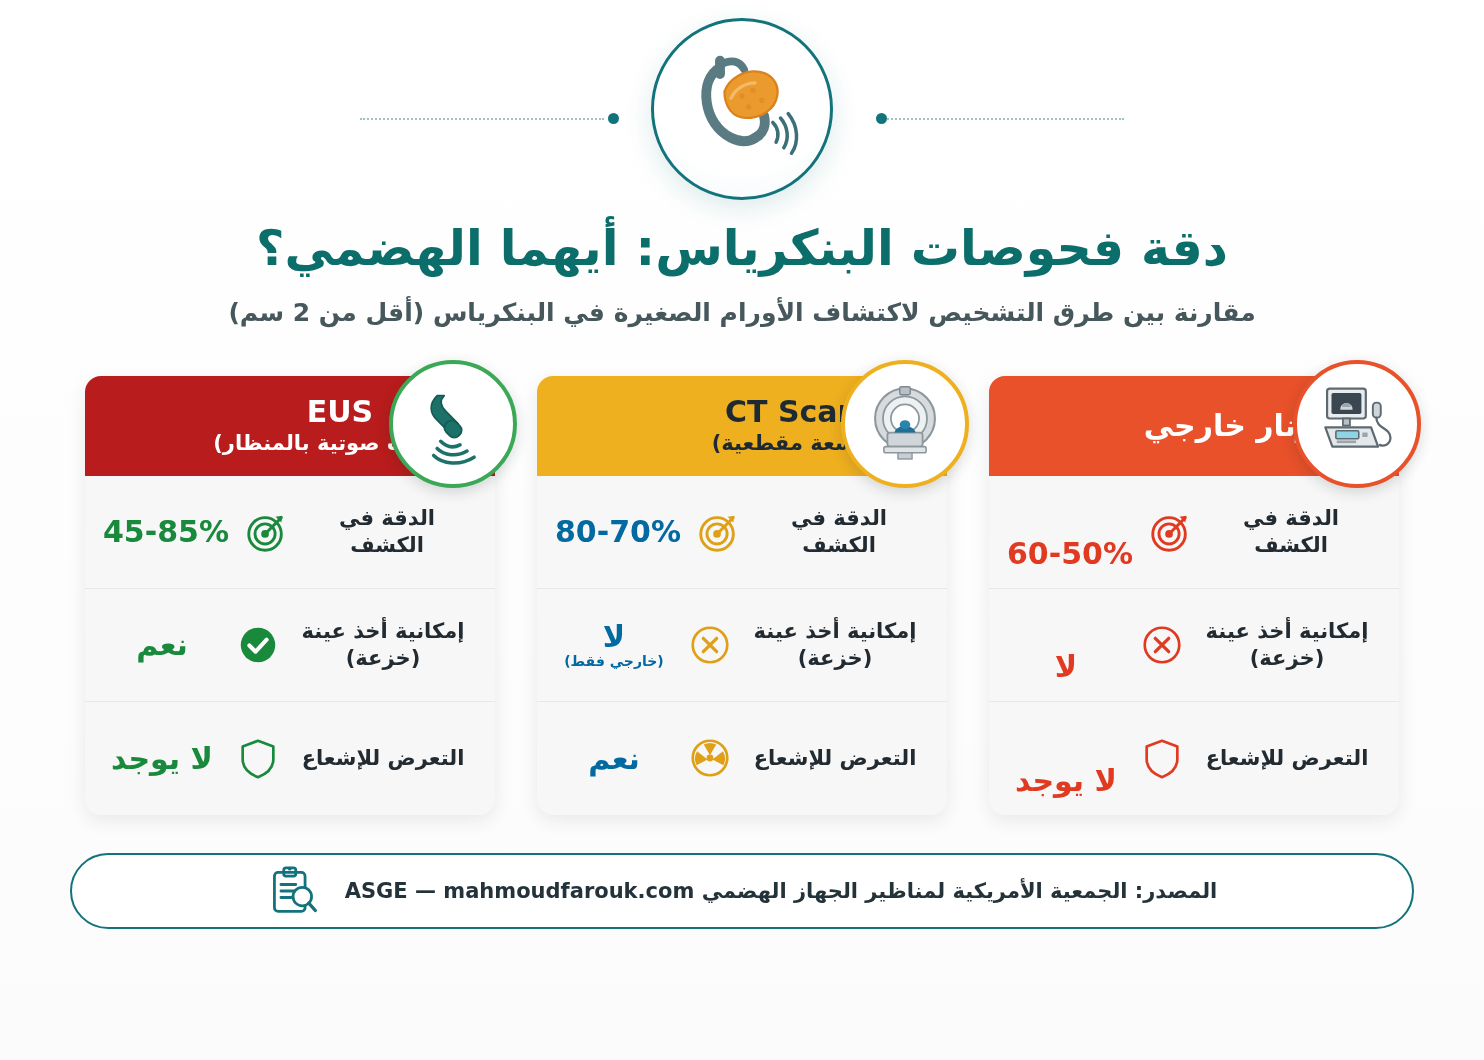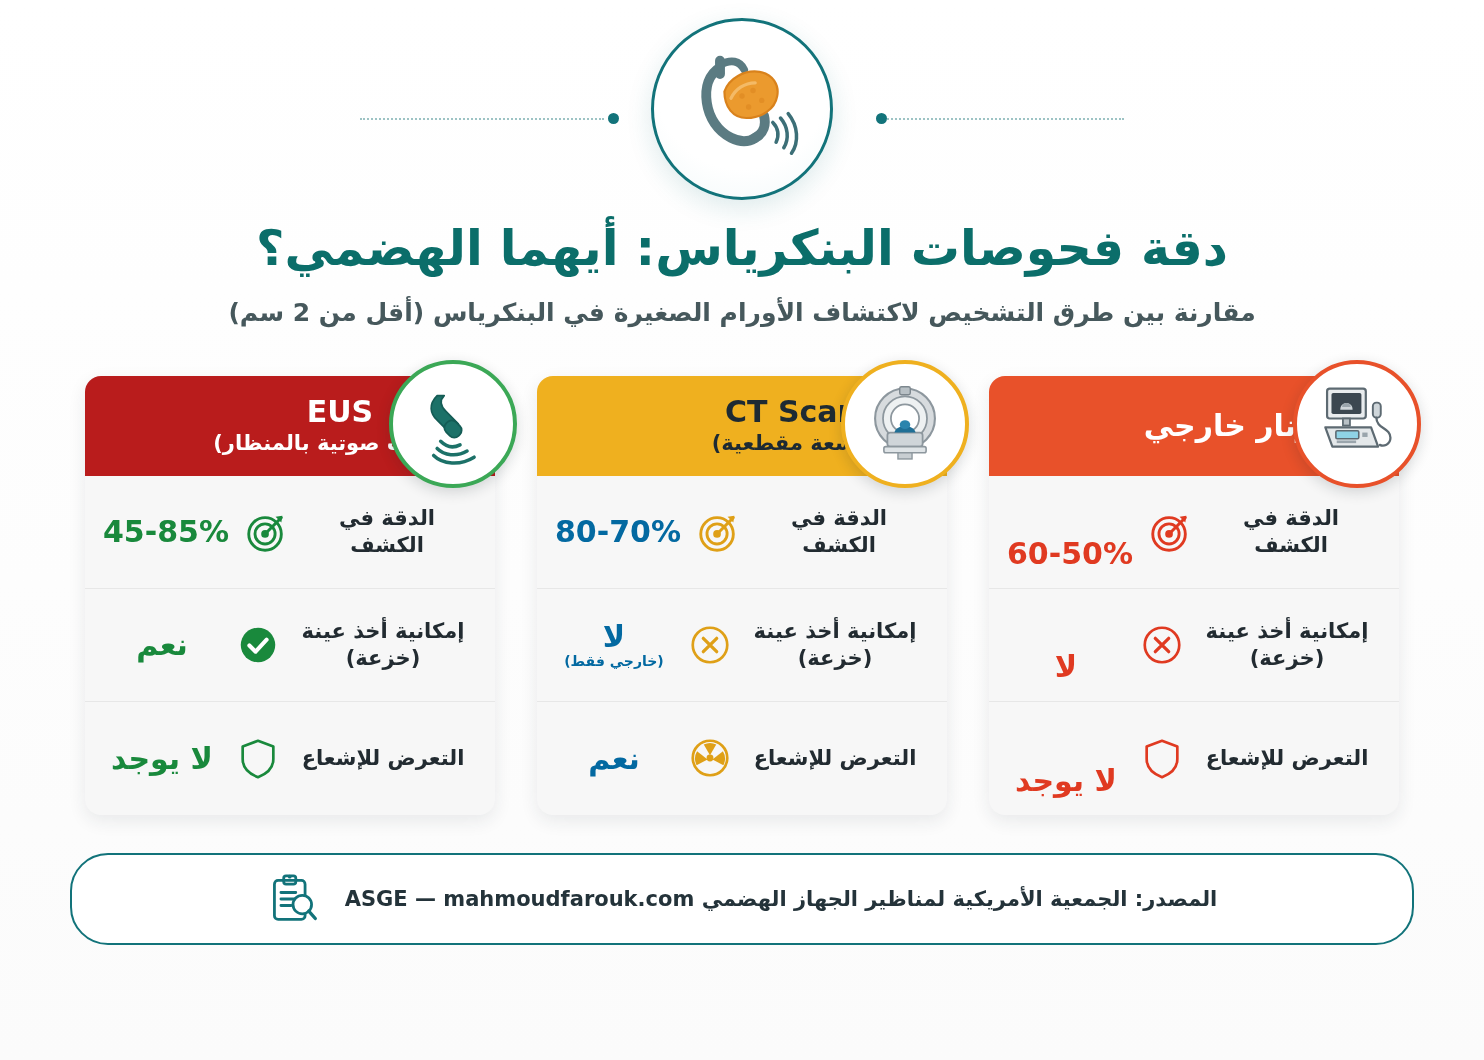--- a/index.html
+++ b/index.html
@@ -200,21 +200,21 @@
     margin-top: 1px;
   }
 
   .card.c-us  .row-value { color: #E03A21; margin-top: 44px; }
   .card.c-ct  .row-value { color: #0369a1; }
   .card.c-eus .row-value { color: #19893C; }
 
   
   .footer {
     margin: 38px 70px 0;
-    height: 92px;
+    height: 76px;
     border: 2px solid #12737a;
     border-radius: 38px;
     background: #ffffff;
     display: flex;
     align-items: center;
     justify-content: center;
     gap: 26px;
     padding: 12px 30px;
   }
   .footer-text {

